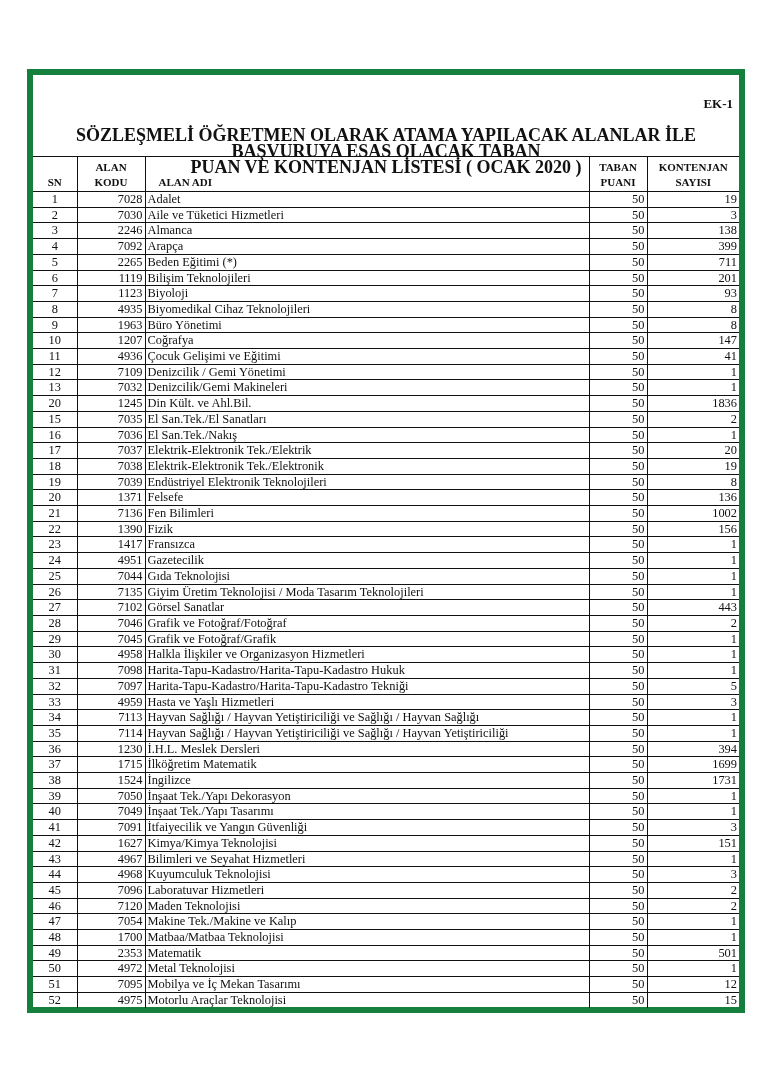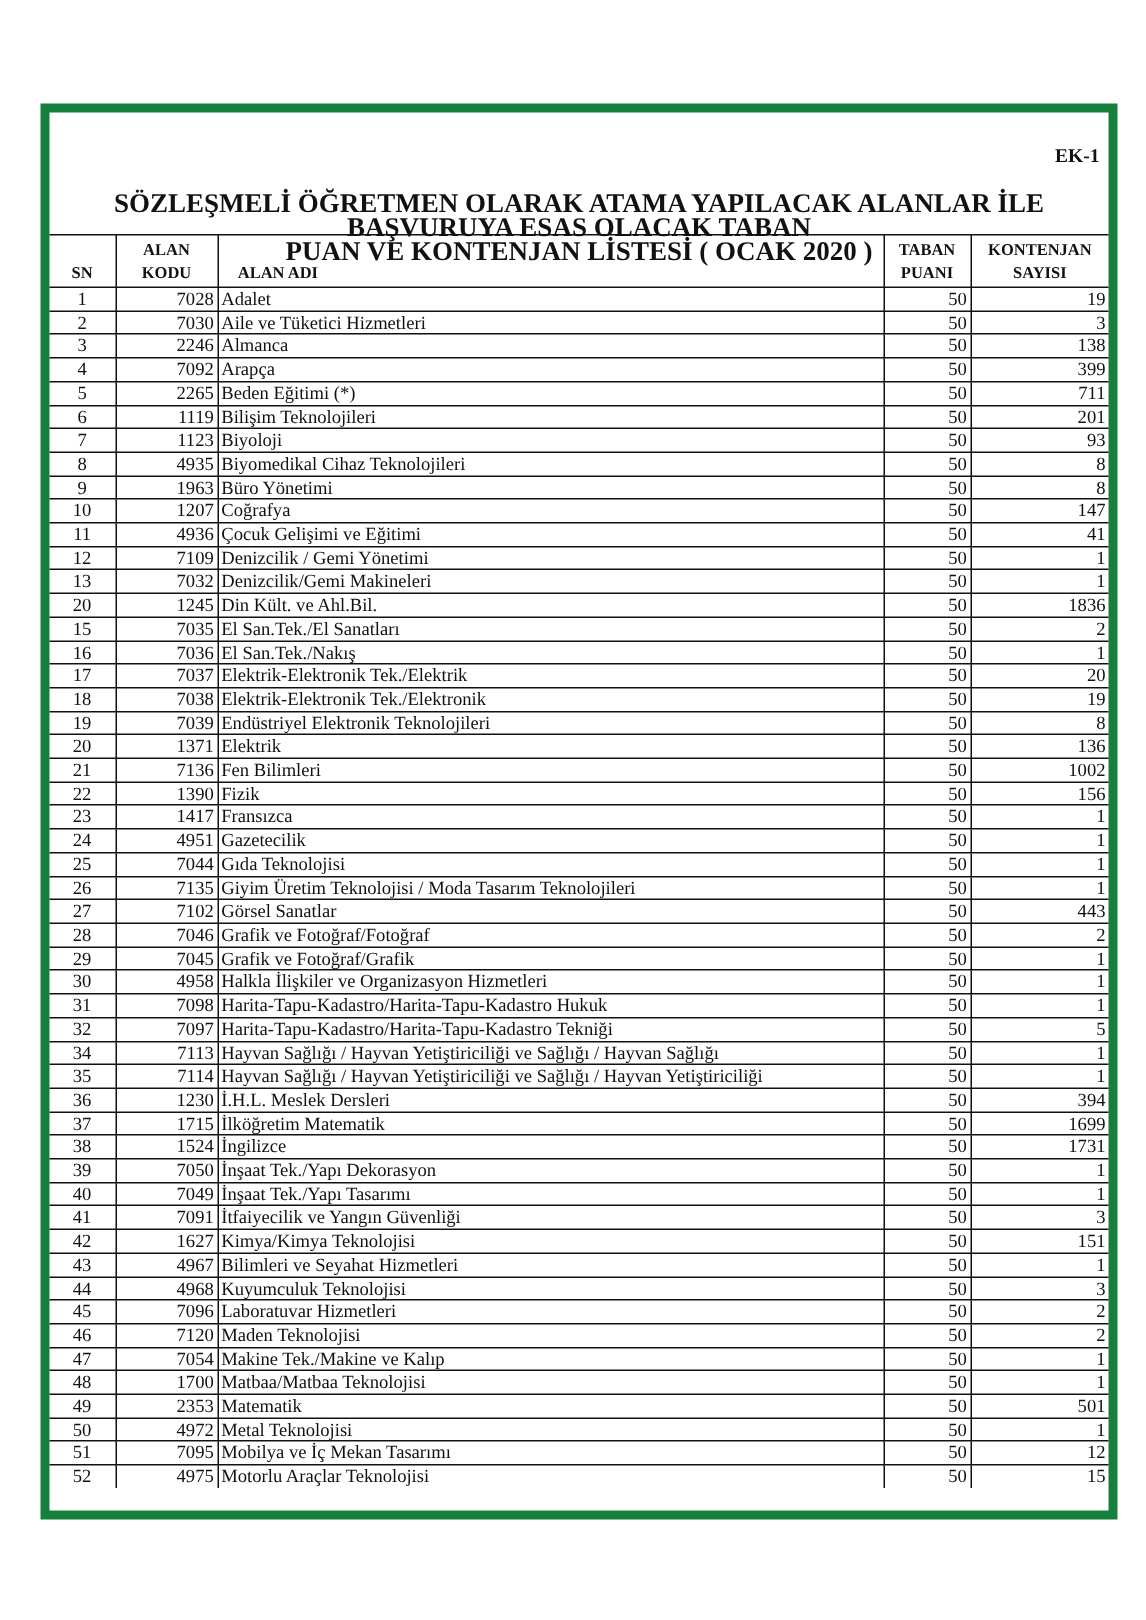--- a/index.html
+++ b/index.html
@@ -198,21 +198,21 @@
         <tr>
           <td class="sn">19</td>
           <td class="kod">7039</td>
           <td class="adi">Endüstriyel Elektronik Teknolojileri</td>
           <td class="tab">50</td>
           <td class="kon">8</td>
         </tr>
         <tr>
           <td class="sn">20</td>
           <td class="kod">1371</td>
-          <td class="adi">Elektrik</td>
+          <td class="adi">Felsefe</td>
           <td class="tab">50</td>
           <td class="kon">136</td>
         </tr>
         <tr>
           <td class="sn">21</td>
           <td class="kod">7136</td>
           <td class="adi">Fen Bilimleri</td>
           <td class="tab">50</td>
           <td class="kon">1002</td>
         </tr>
@@ -285,20 +285,27 @@
           <td class="adi">Harita-Tapu-Kadastro/Harita-Tapu-Kadastro Hukuk</td>
           <td class="tab">50</td>
           <td class="kon">1</td>
         </tr>
         <tr>
           <td class="sn">32</td>
           <td class="kod">7097</td>
           <td class="adi">Harita-Tapu-Kadastro/Harita-Tapu-Kadastro Tekniği</td>
           <td class="tab">50</td>
           <td class="kon">5</td>
+        </tr>
+        <tr>
+          <td class="sn">33</td>
+          <td class="kod">4959</td>
+          <td class="adi">Hasta ve Yaşlı Hizmetleri</td>
+          <td class="tab">50</td>
+          <td class="kon">3</td>
         </tr>
         <tr>
           <td class="sn">34</td>
           <td class="kod">7113</td>
           <td class="adi">Hayvan Sağlığı / Hayvan Yetiştiriciliği ve Sağlığı / Hayvan Sağlığı</td>
           <td class="tab">50</td>
           <td class="kon">1</td>
         </tr>
         <tr>
           <td class="sn">35</td>

